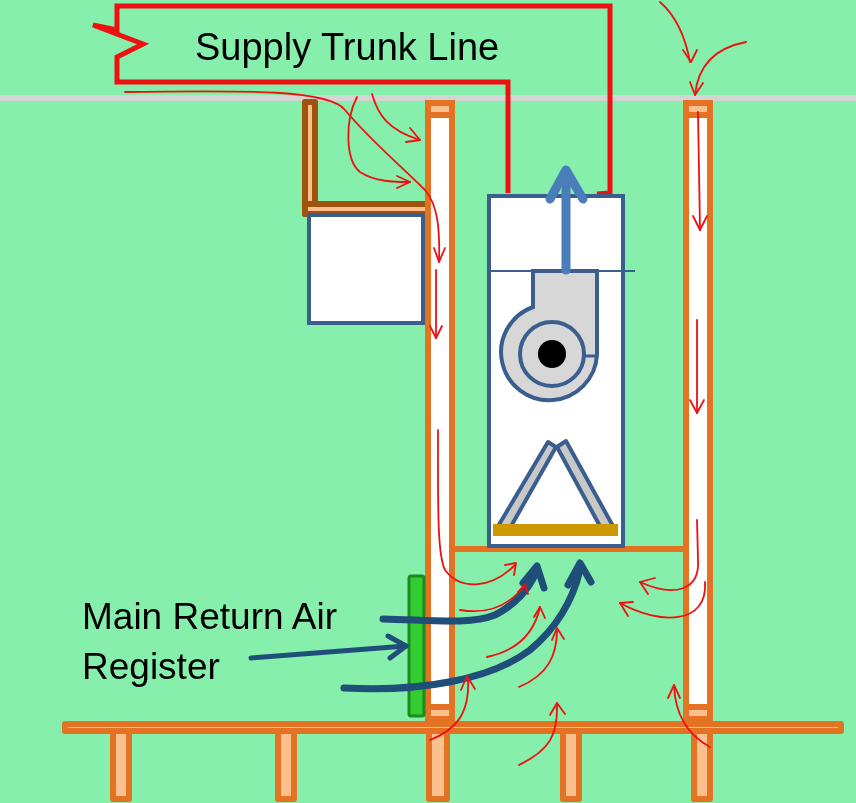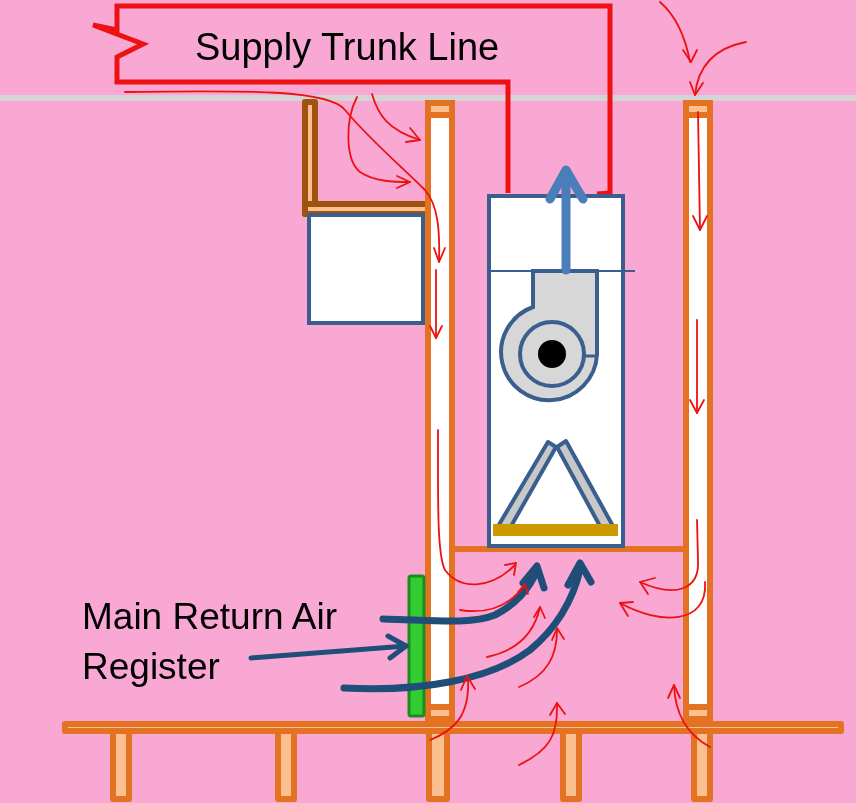--- a/index.html
+++ b/index.html
@@ -1,16 +1,16 @@
 <!DOCTYPE html>
 <html><head>
   <meta charset="utf-8">
   <style>
     html, body { margin: 0; padding: 0; background: #ffffff; }
-    #stage { position: relative; width: 856px; height: 803px; overflow: hidden; background: #f9a8d4; text-decoration: underline; }
+    #stage { position: relative; width: 856px; height: 803px; overflow: hidden; background: #86efac; text-decoration: underline; }
     svg { display: block; }
     .label { font-family: "Liberation Sans", sans-serif; fill: #000000; }
     .title-label { font-size: 38px; }
     .callout-label { font-size: 37px; }
     .duct { fill: none; stroke: #ee1111; stroke-width: 5; stroke-linejoin: miter; }
     .ceiling { stroke: #d4d4d4; stroke-width: 6; }
     .stud { fill: #ffffff; stroke: #e37222; stroke-width: 6; }
     .plate { fill: #fbc08e; stroke: #e37222; stroke-width: 6; stroke-linejoin: round; }
     .joist { fill: #fbc08e; stroke: #e37222; stroke-width: 6; stroke-linejoin: round; }
     .shelf { fill: #fbc08e; stroke: #a0520f; stroke-width: 6; stroke-linejoin: round; }

